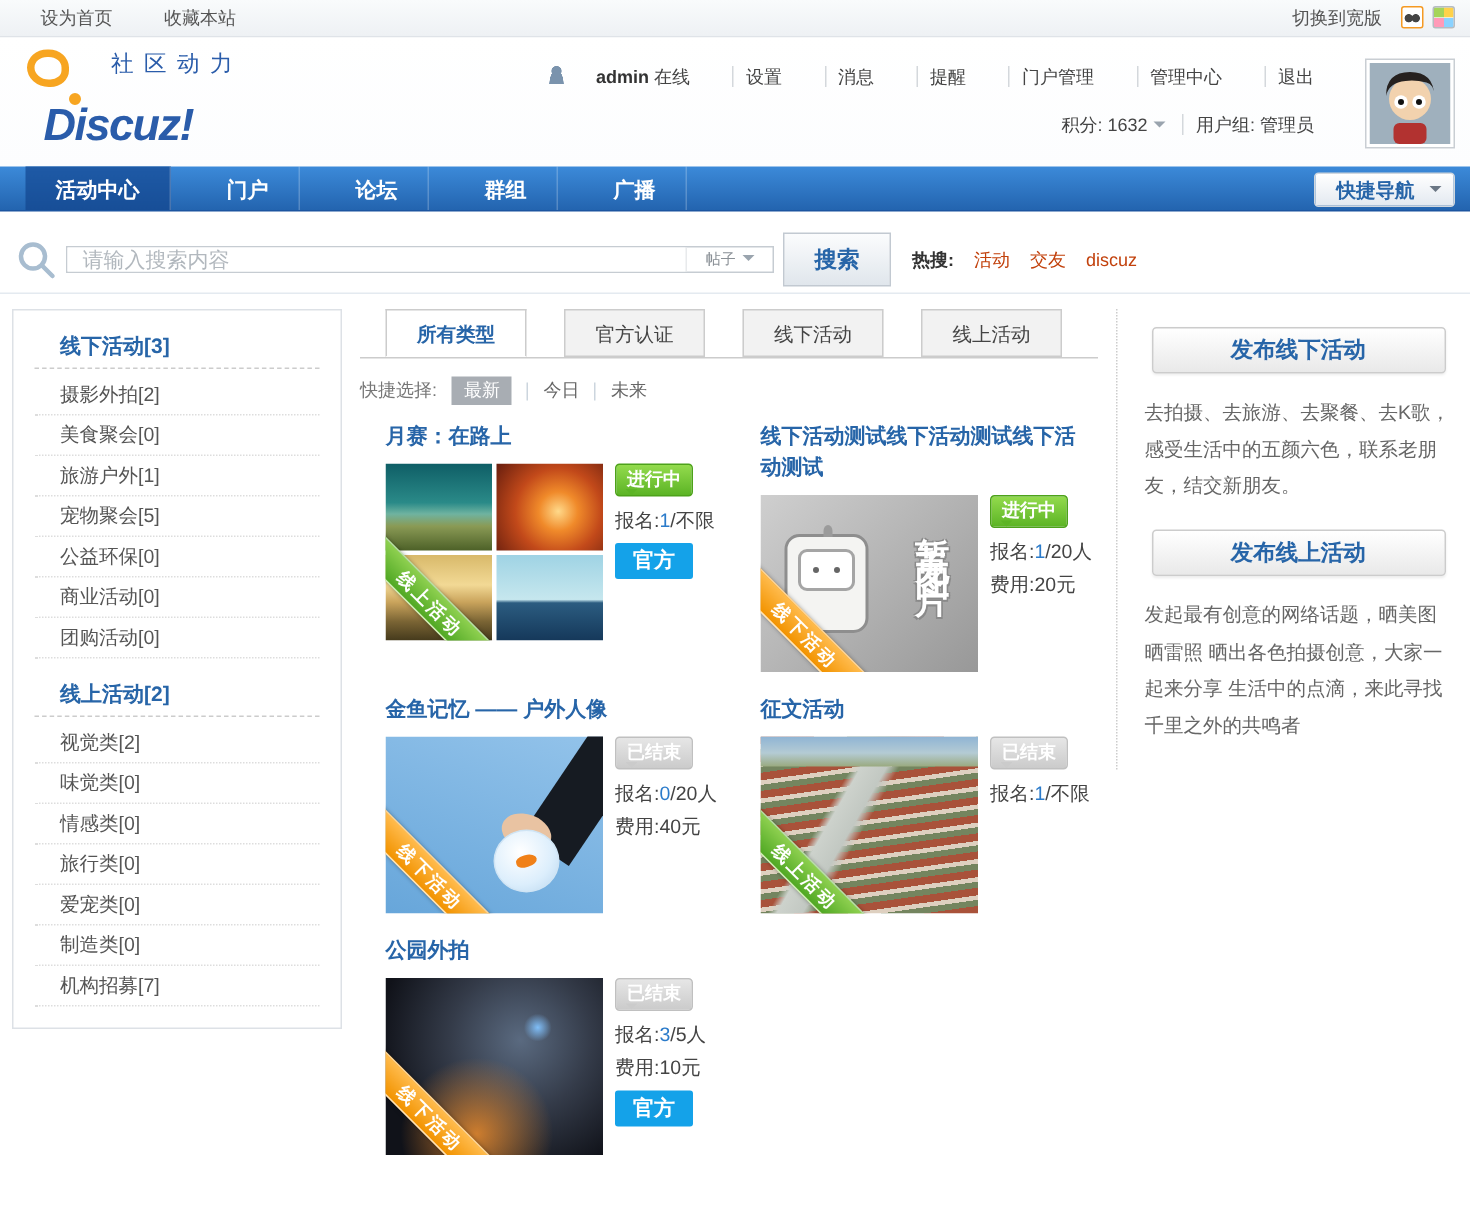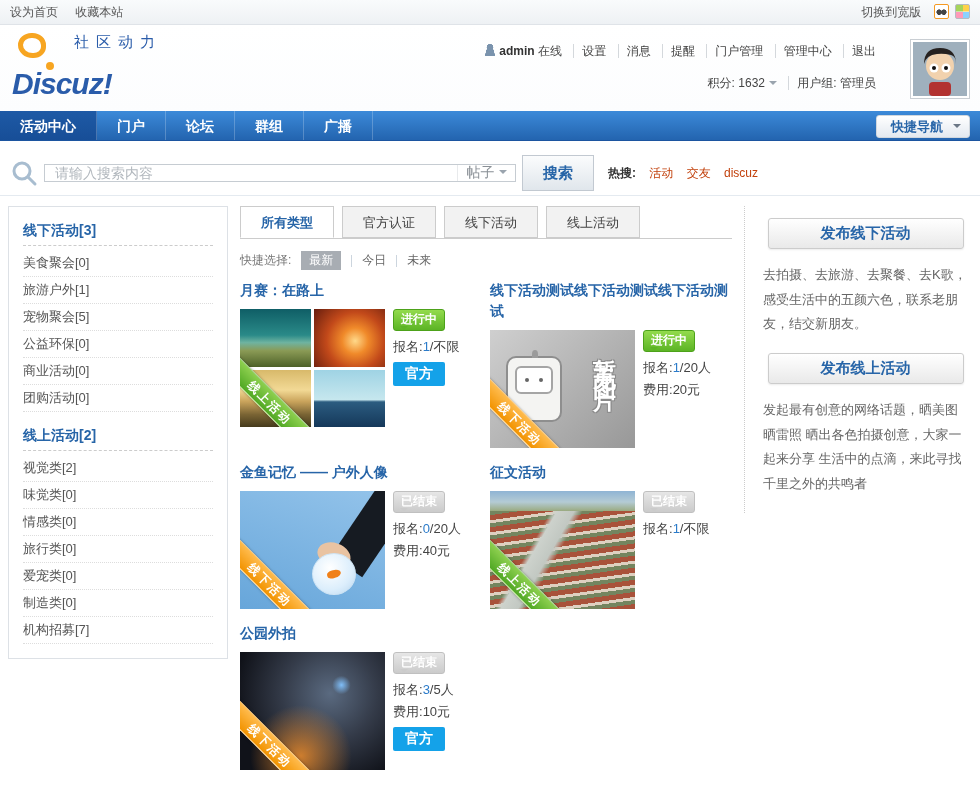--- a/index.html
+++ b/index.html
@@ -1,18 +1,18 @@
 <!DOCTYPE html>
 <html><head>
 <meta charset="utf-8">
 <style>
   * { margin:0; padding:0; box-sizing:border-box; }
   html,body { width:980px; height:804px; overflow:hidden; background:#fff;
     font-family:"Liberation Sans","DejaVu Sans",sans-serif; font-size:12px; color:#333; }
-  a { text-decoration:none; color:inherit; cursor:pointer; }
+  a { text-decoration:none; color:inherit; cursor:pointer;margin-left:17px; }
 
   
   .topbar { height:25px; line-height:24px; padding:0 10px; display:flex; justify-content:space-between;
     background:linear-gradient(#f9fbfc,#eef1f4); border-bottom:1px solid #dfe3e8; color:#555; }
   .topbar a { color:#555; margin-right:14px; }
   .topbar .right a { margin:0 6px 0 0; }
   .style-icon { display:inline-block; width:15px; height:15px; vertical-align:-3px; margin-left:3px; border-radius:2px; }
   .icon-wide { border:1px solid #f59a23; background:
       radial-gradient(circle at 32% 55%, #444 2.5px, transparent 3px),
       radial-gradient(circle at 68% 55%, #444 2.5px, transparent 3px), #fff; }
@@ -57,21 +57,21 @@
 
   
   .searchbar { height:55px; padding:10px 10px 0 10px; display:flex; align-items:center;
     border-bottom:1px solid #e4eaf0; }
   .mag { flex:0 0 28px; height:28px; margin-right:6px; }
   .search-box { display:flex; width:472px; height:18px; border:1px solid #c6ccd2; background:#fff; }
   .search-input { flex:1; border:none; outline:none; padding:0 10px; font-size:14px; color:#333;
     font-family:inherit; }
   .search-input::placeholder { color:#b2b8be; }
   .search-type { width:58px; display:flex; align-items:center; justify-content:center; color:#8a9096;
-    font-size:14px; border-left:1px solid #e8eaec; }
+    font-size:10px; border-left:1px solid #e8eaec; }
   .search-btn { width:72px; height:36px; margin-left:6px; background:linear-gradient(#fbfcfd,#e0e6ec);
     border:1px solid #c2c9d1; color:#2765a8; font-weight:bold; font-size:15px; font-family:inherit; cursor:pointer; }
   .hot { margin-left:14px; }
   .hot-label { font-weight:bold; color:#333; }
   .hot a { color:#c2410c; margin-left:10px; }
 
   
   .content { display:flex; padding:10px 8px 0 8px; align-items:flex-start; }
   .side-left { width:220px; border:1px solid #dde1e6; padding:10px 14px 14px 14px; }
   .group-title { color:#2765a8; font-size:14px; font-weight:bold; line-height:26px; display:block; }
@@ -253,20 +253,21 @@
     <a>discuz</a>
   </div>
 </div>
 
 <div class="content">
 
   <div class="side-left">
     <a class="group-title">线下活动[3]</a>
     <div class="group-dash"></div>
     <ul class="cat-list">
+      <li><a>摄影外拍[2]</a></li>
       <li><a>美食聚会[0]</a></li>
       <li><a>旅游户外[1]</a></li>
       <li><a>宠物聚会[5]</a></li>
       <li><a>公益环保[0]</a></li>
       <li><a>商业活动[0]</a></li>
       <li><a>团购活动[0]</a></li>
     </ul>
     <a class="group-title group2">线上活动[2]</a>
     <div class="group-dash"></div>
     <ul class="cat-list">

